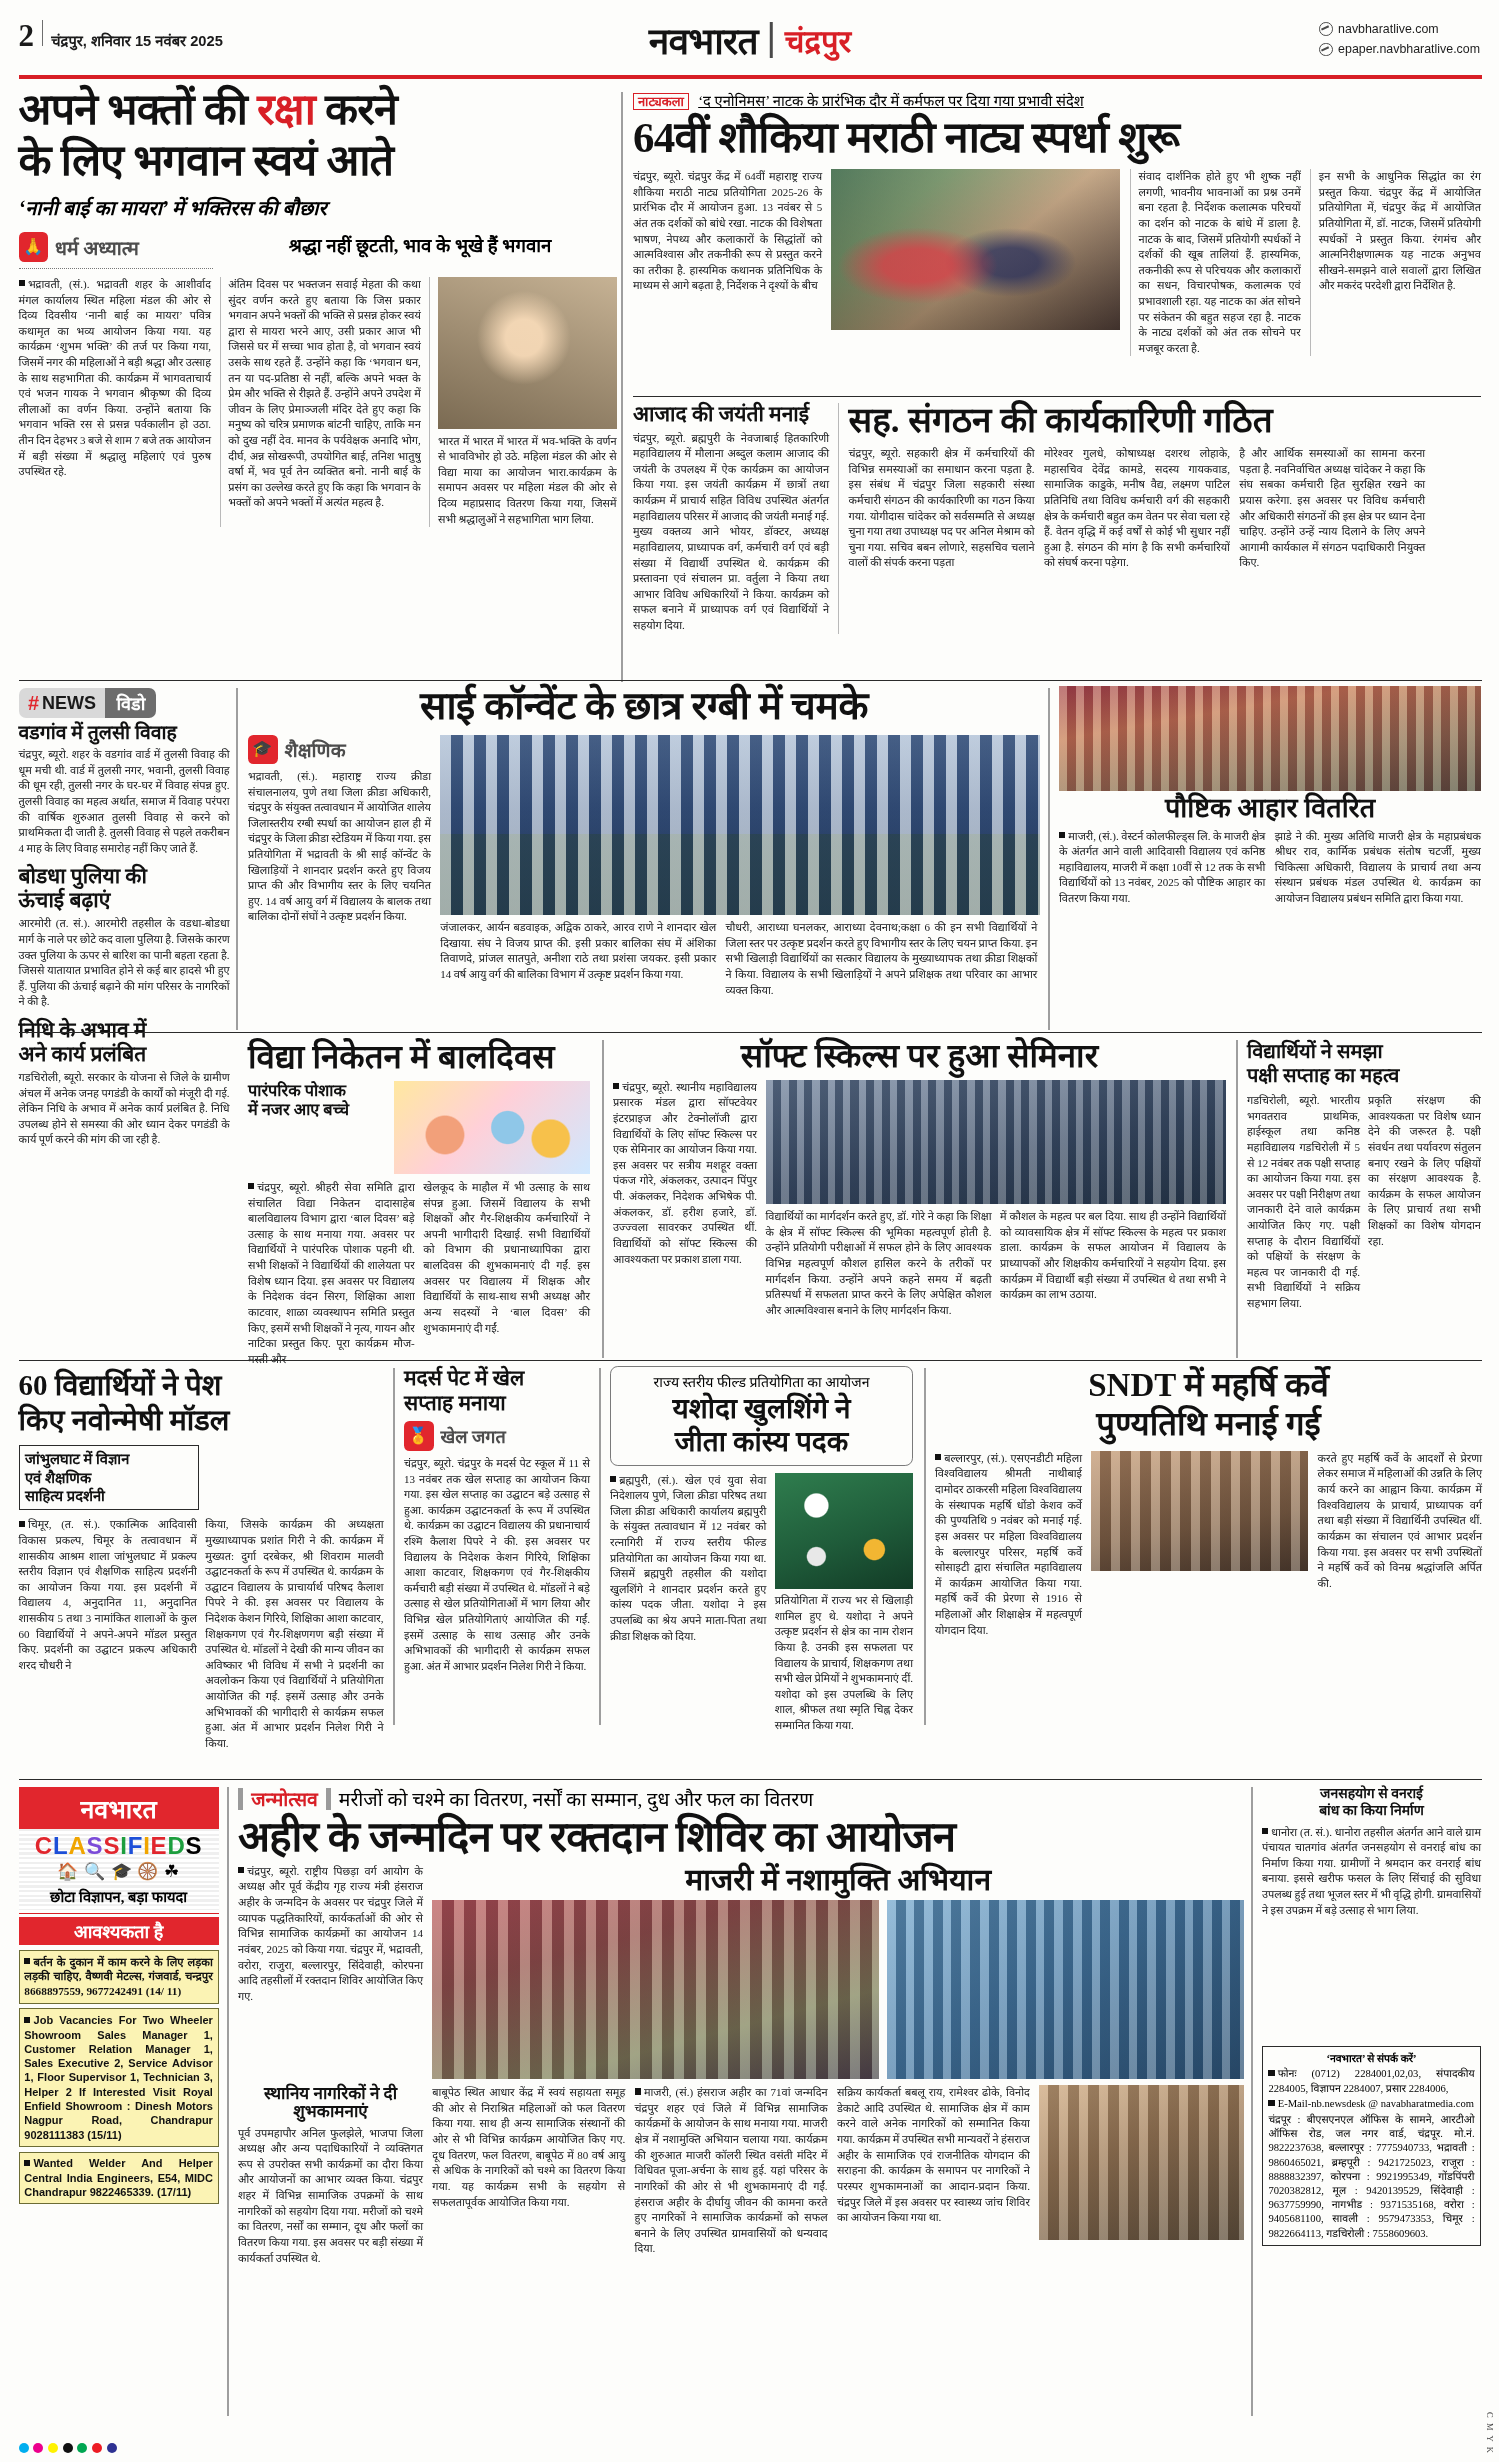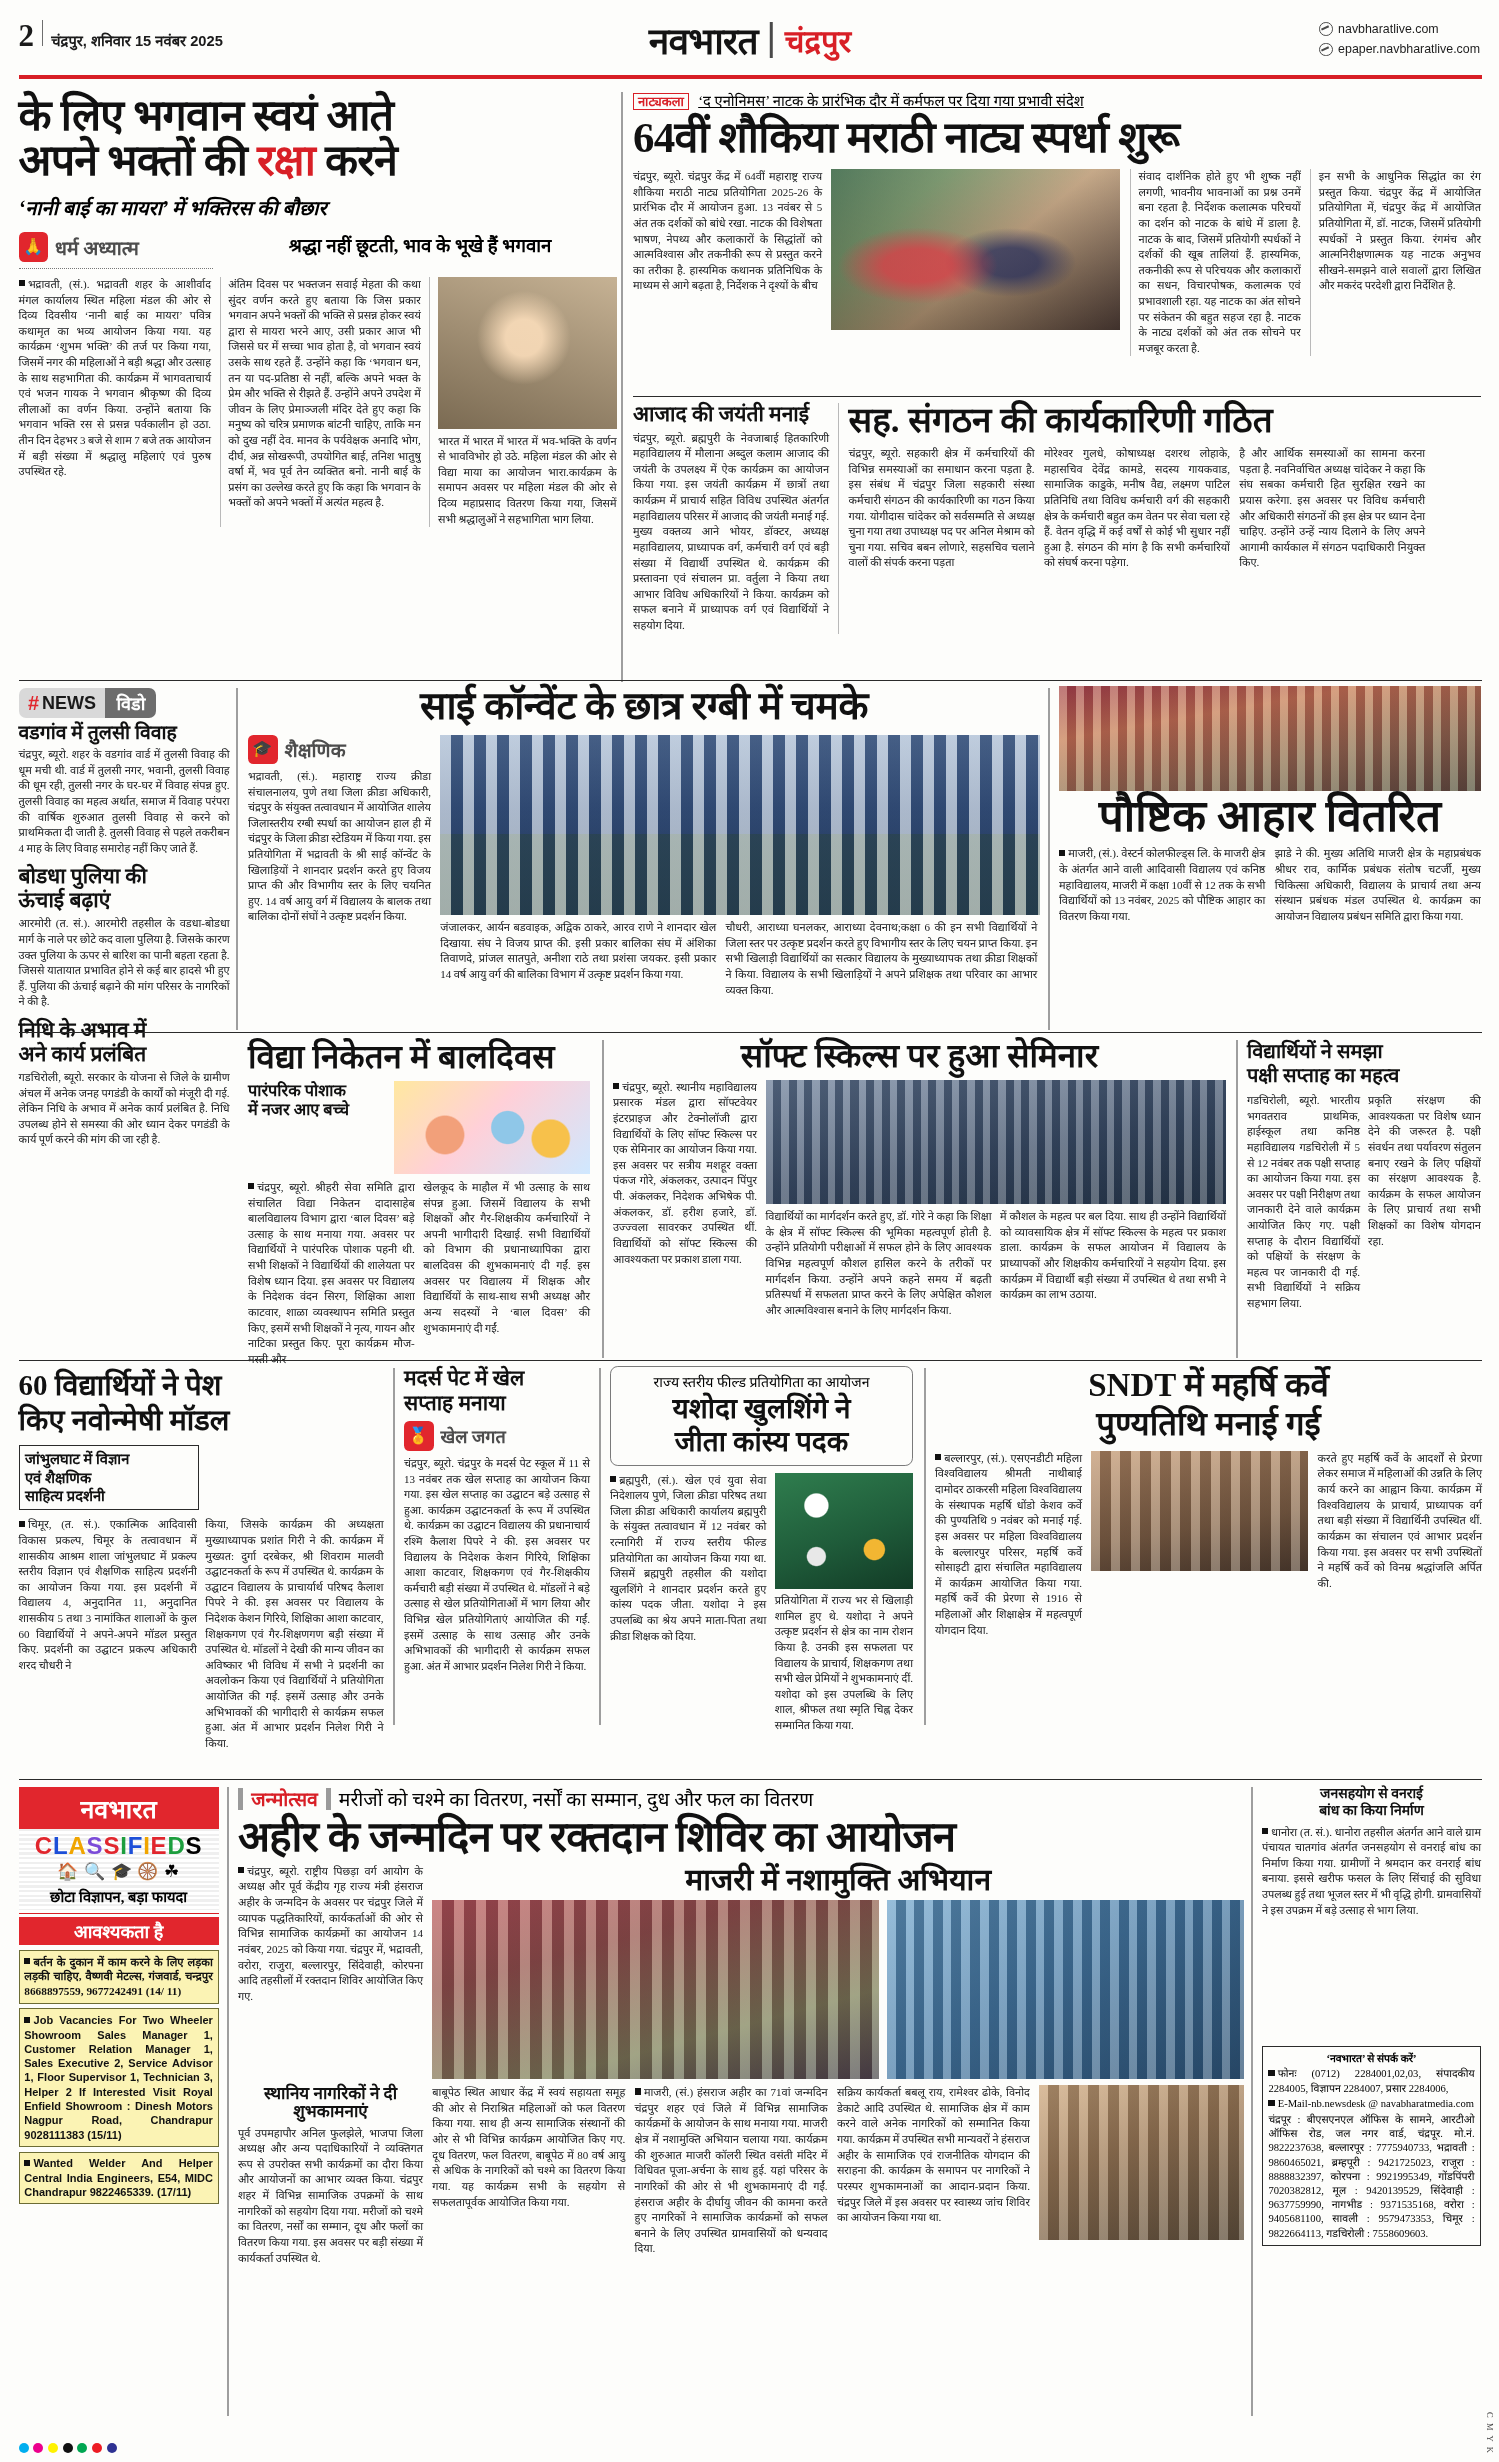--- a/index.html
+++ b/index.html
@@ -98,24 +98,24 @@
       </div>
       <div>
         <span class="globe"></span>
         <span>epaper.navbharatlive.com</span>
       </div>
     </div>
   </div>
   <div class="topred"></div>
 
   <div style="position:absolute;left:18.6px;top:87px;width:598px;">
-    <div class="hl" style="font-size:43px;letter-spacing:-0.8px;margin-top:6.2px;">के लिए भगवान स्वयं आते</div>
     <div class="hl" style="font-size:43px;letter-spacing:-0.8px;">
       <span>अपने भक्तों की </span><span class="redtxt">रक्षा</span><span> करने</span>
     </div>
+    <div class="hl" style="font-size:43px;letter-spacing:-0.8px;margin-top:6.2px;">के लिए भगवान स्वयं आते</div>
     <div style="font-size:20px;font-weight:bold;margin-top:11px;font-style:italic;">‘नानी बाई का मायरा’ में भक्तिरस की बौछार</div>
 
     <div style="display:flex;align-items:flex-start;margin-top:11px;gap:11px;">
       <div style="width:194px;flex:0 0 194px;">
         <div class="badge">
           <span class="sq">🙏</span>
           <span class="lbl">धर्म अध्यात्म</span>
         </div>
         <div style="border-top:1.6px dotted #777;margin-top:6.2px;"></div>
       </div>
@@ -236,21 +236,21 @@
         </div>
       </div>
     </div>
   </div>
   <div style="position:absolute;left:1048px;top:688px;width:1.6px;height:342px;background:#9e9e9e;"></div>
 
   <div style="position:absolute;left:1059px;top:686px;width:422px;">
     <div class="imgbox" style="width:100%;height:105px;background:linear-gradient(170deg,#9c3e4a 0%,#c07a55 30%,#7e6b4e 65%,#3f4a3a 100%);">
       <div class="ph" style="background:repeating-linear-gradient(90deg, rgba(255,230,210,.35) 0 7.8px, rgba(120,40,50,.35) 7.8px 17px);"></div>
     </div>
-    <div class="hl" style="font-size:44px;text-align:center;margin-top:3.1px;">पौष्टिक आहार वितरित</div>
+    <div class="hl" style="font-size:27px;text-align:center;margin-top:3.1px;">पौष्टिक आहार वितरित</div>
     <div style="display:flex;gap:9.3px;margin-top:6.2px;">
       <div style="width:50%;" class="body-txt">
         <p><span class="sq-b"></span><span>माजरी, (सं.). वेस्टर्न कोलफील्ड्स लि. के माजरी क्षेत्र के अंतर्गत आने वाली आदिवासी विद्यालय एवं कनिष्ठ महाविद्यालय, माजरी में कक्षा 10वीं से 12 तक के सभी विद्यार्थियों को 13 नवंबर, 2025 को पौष्टिक आहार का वितरण किया गया.</span></p>
       </div>
       <div style="width:50%;" class="body-txt"><span>झाडे ने की. मुख्य अतिथि माजरी क्षेत्र के महाप्रबंधक श्रीधर राव, कार्मिक प्रबंधक संतोष चटर्जी, मुख्य चिकित्सा अधिकारी, विद्यालय के प्राचार्य तथा अन्य संस्थान प्रबंधक मंडल उपस्थित थे. कार्यक्रम का आयोजन विद्यालय प्रबंधन समिति द्वारा किया गया.</span></div>
     </div>
   </div>
 
   <div style="position:absolute;left:18.6px;top:1032px;width:1463px;border-top:1.6px solid #2b2b2b;"></div>
 

